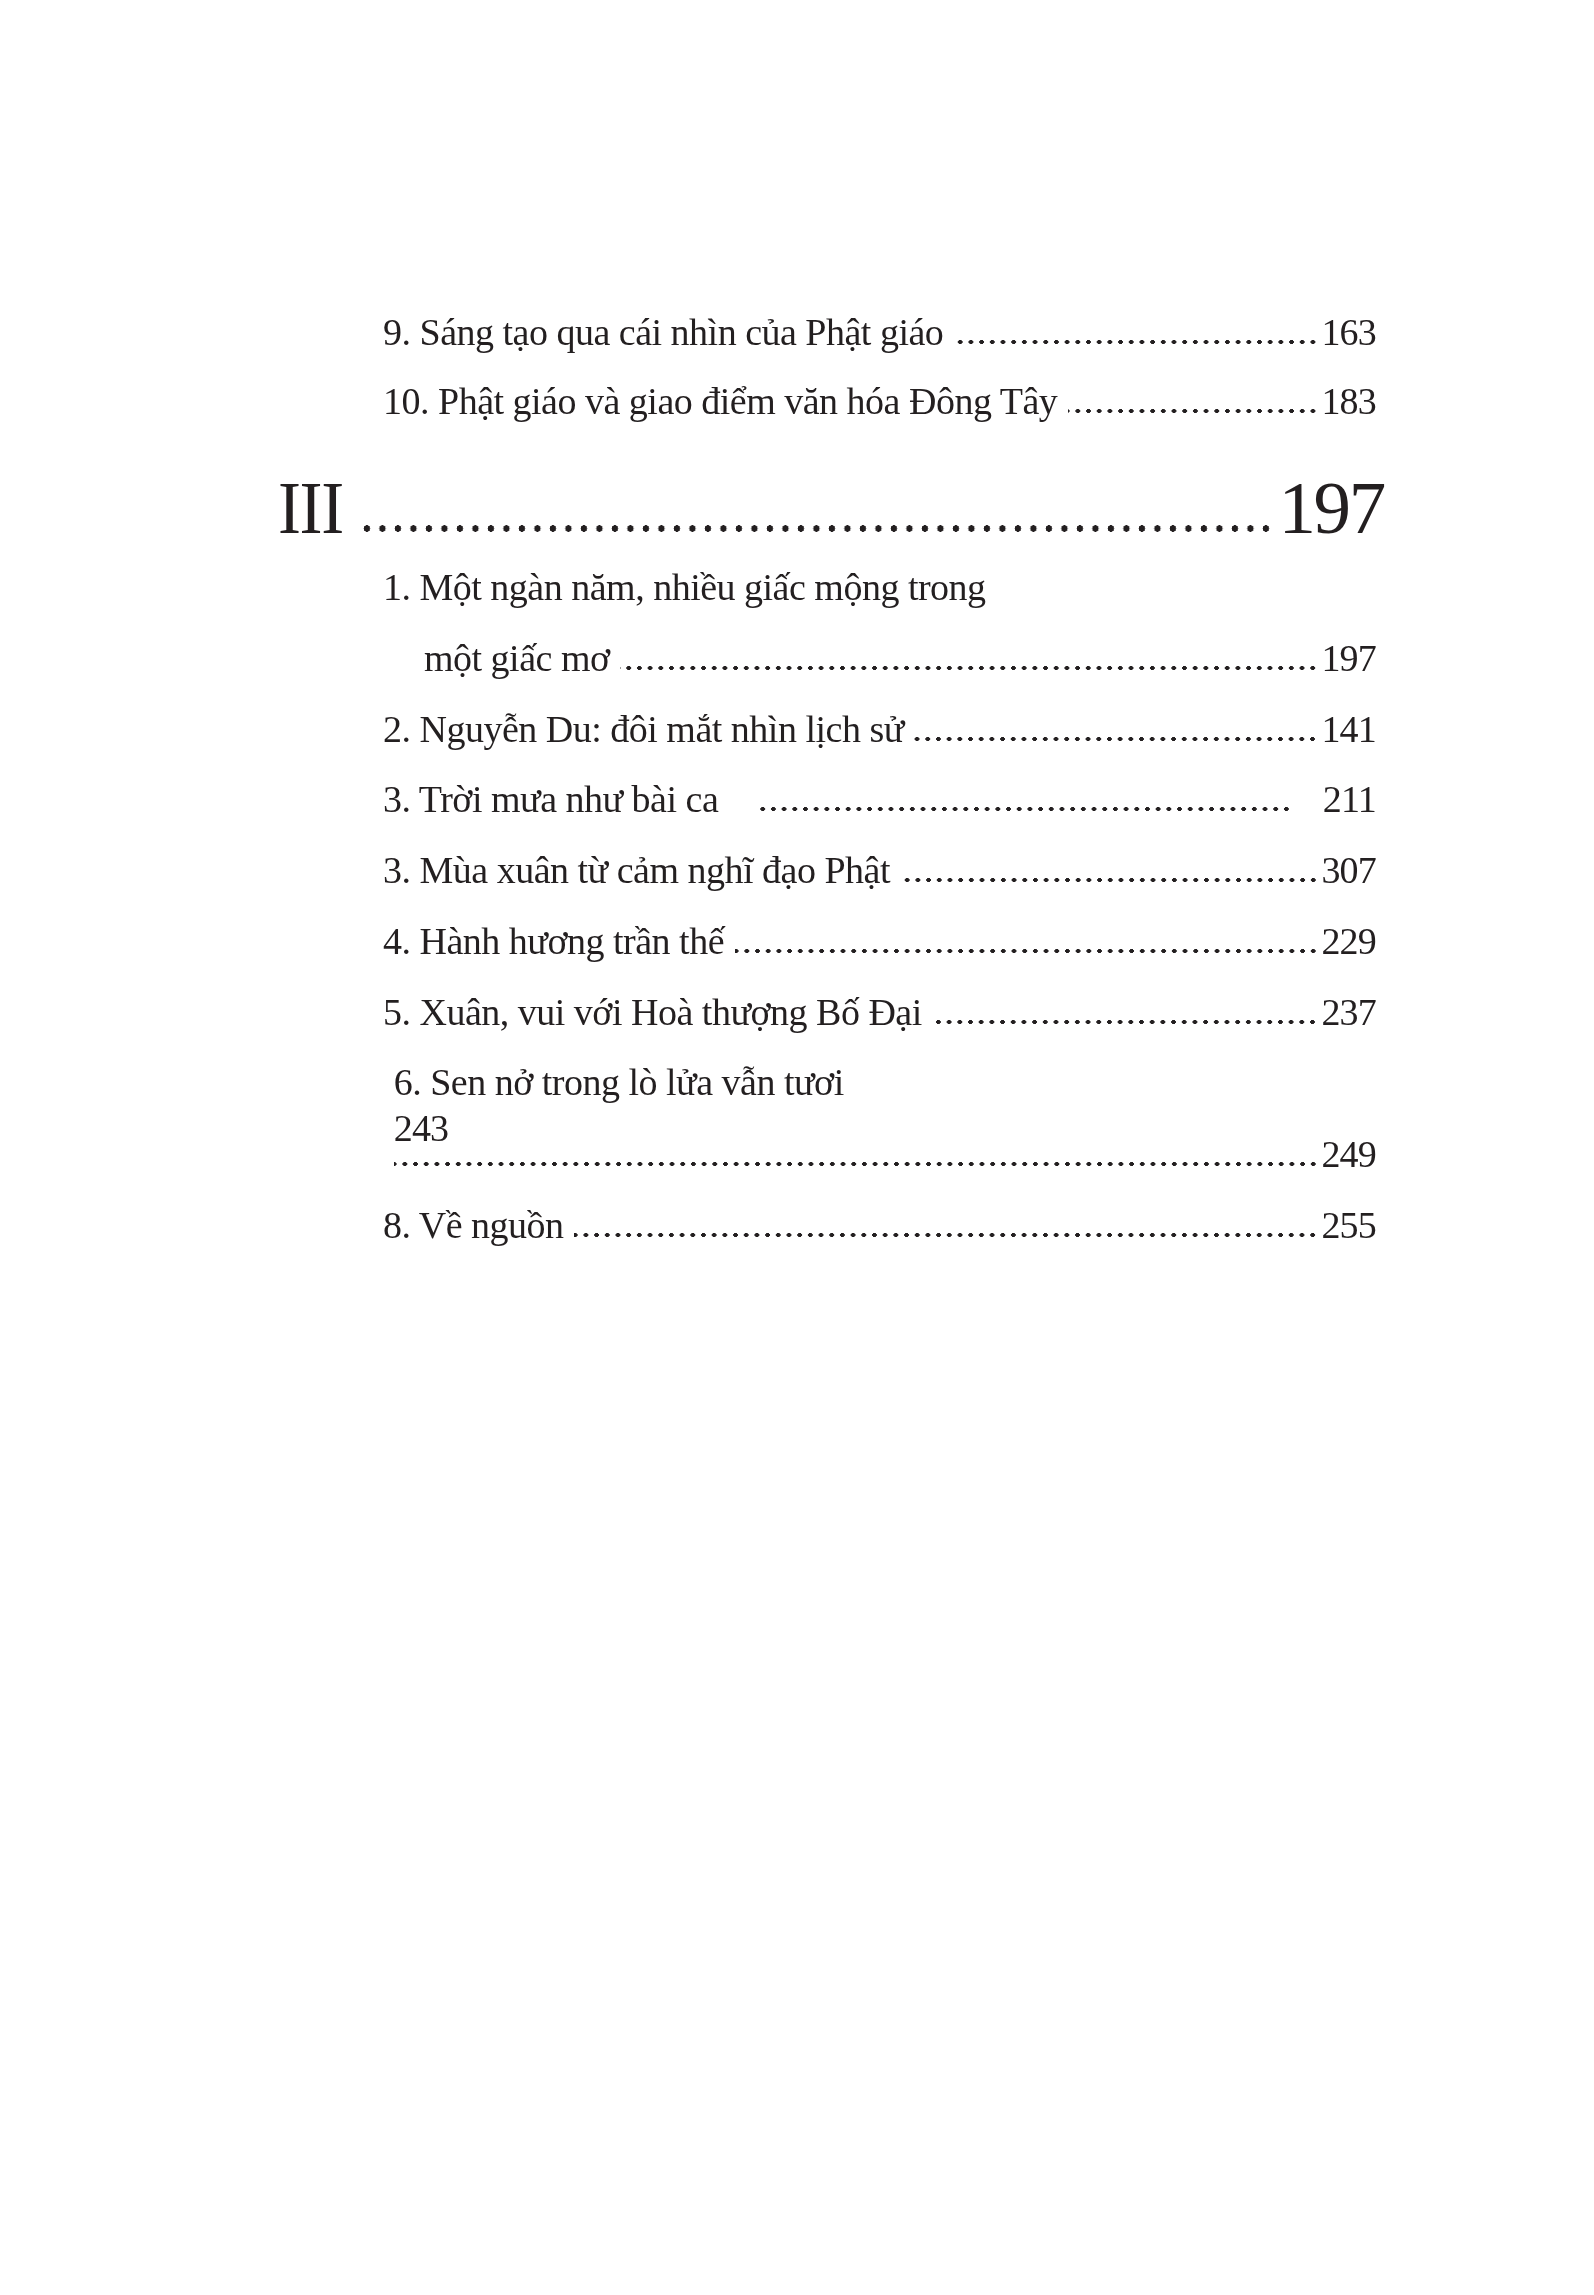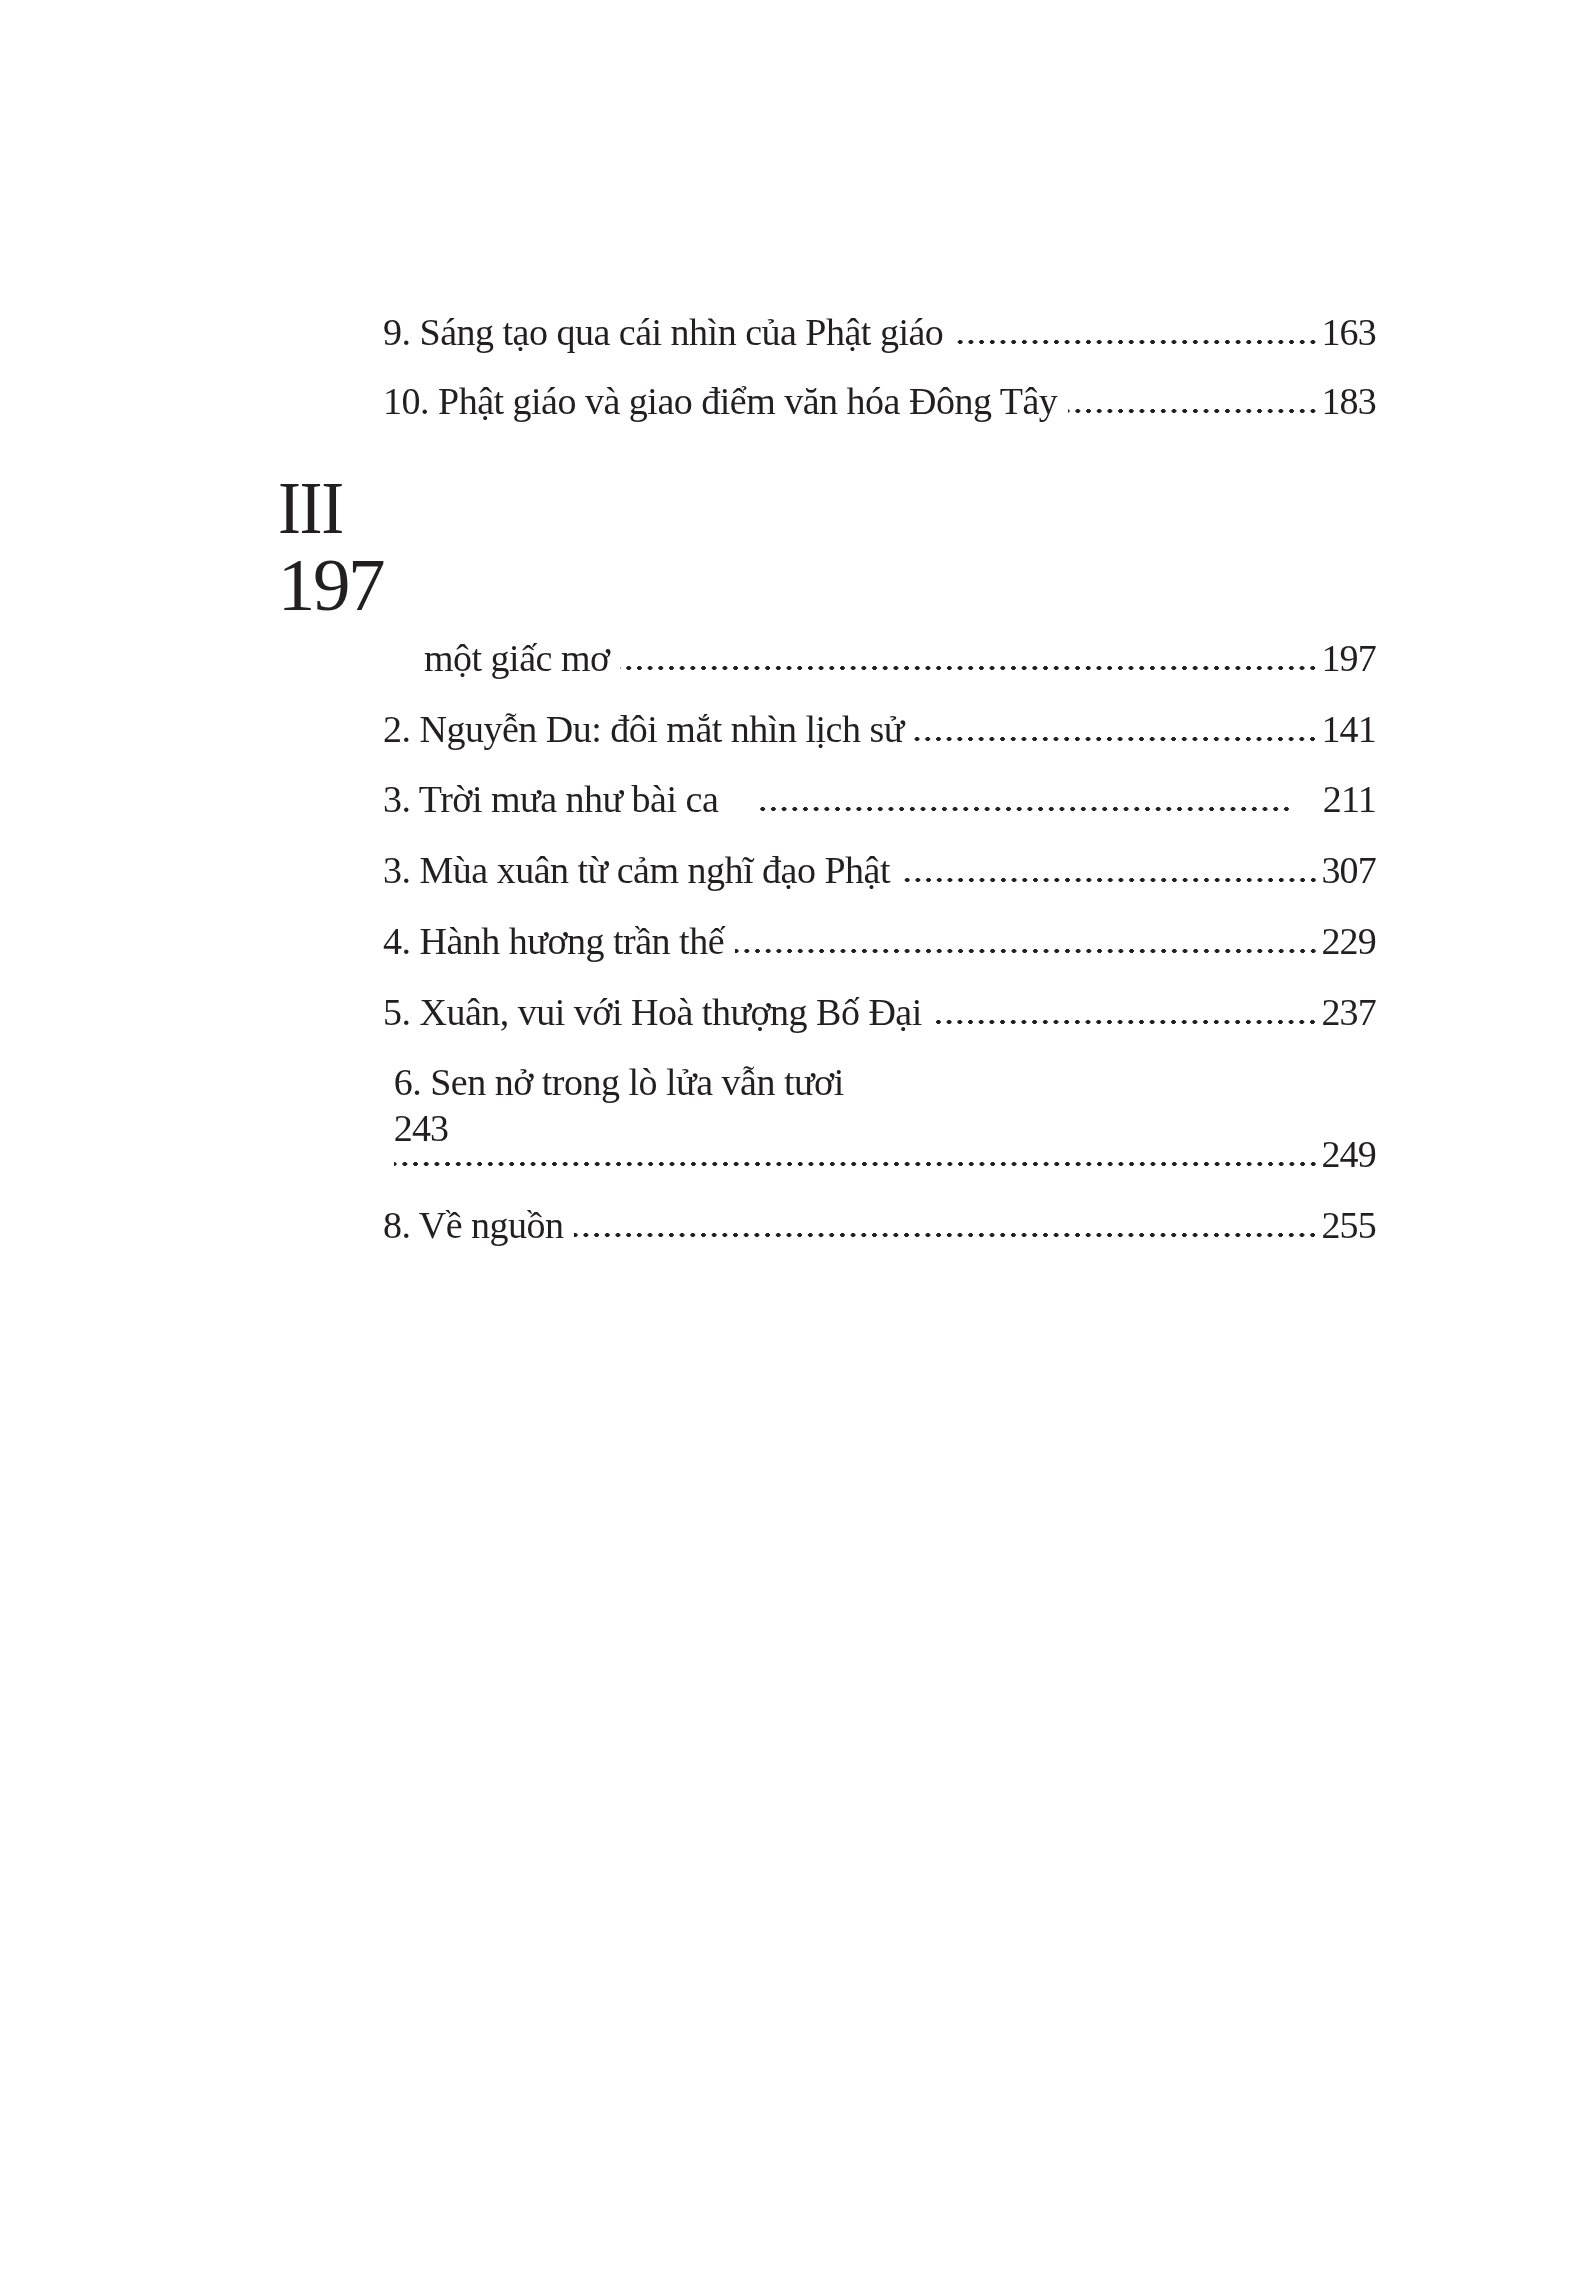--- a/index.html
+++ b/index.html
@@ -53,30 +53,29 @@
       flex: 0 0 auto;
       letter-spacing: -0.8px;
     }
     .toc-row.continuation {
       left: 424px;
       width: 952px;
     }
 
     .section-heading {
       position: absolute;
-      left: 270px;
+      left: 278px;
       width: 1106px; 
       top: 469px;
       height: 77px;
       display: flex;
       align-items: baseline;
       font-size: 75px;
       line-height: 77px;
       white-space: nowrap;
-      flex-direction: column;
     }
     .section-heading .numeral {
       flex: 0 0 auto;
       letter-spacing: -1.5px;
       transform: scaleX(0.92);
       transform-origin: left bottom;
     }
     .section-heading .leader {
       flex: 1 1 auto;
       height: 9.2px;
@@ -121,20 +120,24 @@
     <span class="leader"></span>
     <span class="page-num">183</span>
   </div>
 
   <div class="section-heading">
     <span class="numeral">III</span>
     <span class="leader"></span>
     <span class="page-num">197</span>
   </div>
 
+  <div class="toc-row no-leader r3">
+    <span class="label">1. Một ngàn năm, nhiều giấc mộng trong</span>
+
+  </div>
   <div class="toc-row continuation r3b">
     <span class="label">một giấc mơ</span>
     <span class="leader"></span>
     <span class="page-num">197</span>
   </div>
 
   <div class="toc-row r4">
     <span class="label">2. Nguyễn Du: đôi mắt nhìn lịch sử</span>
     <span class="leader"></span>
     <span class="page-num">141</span>

